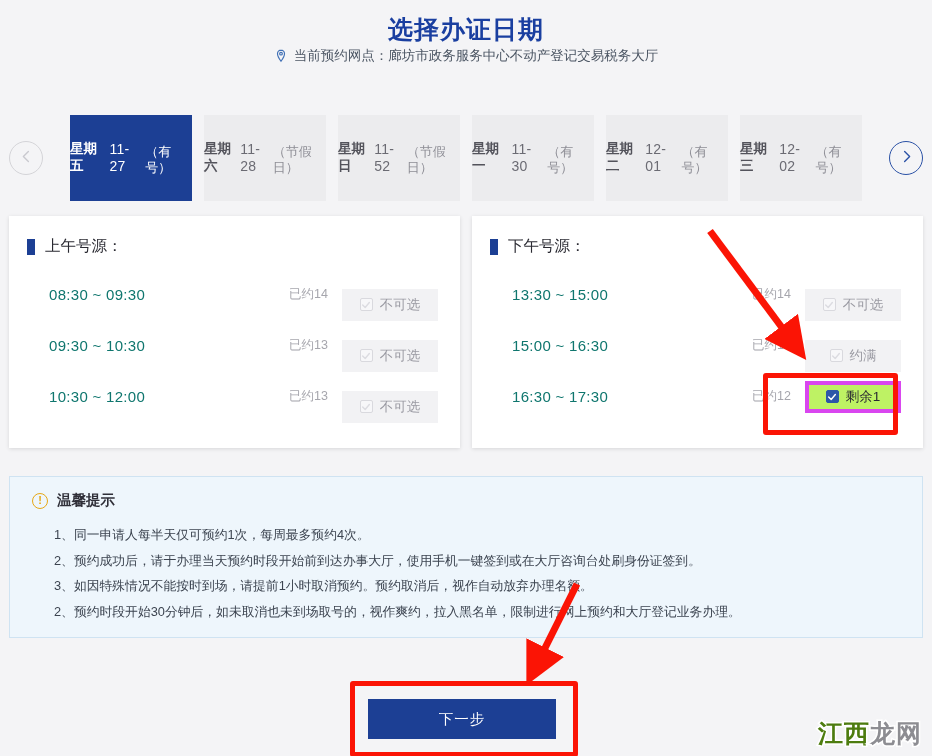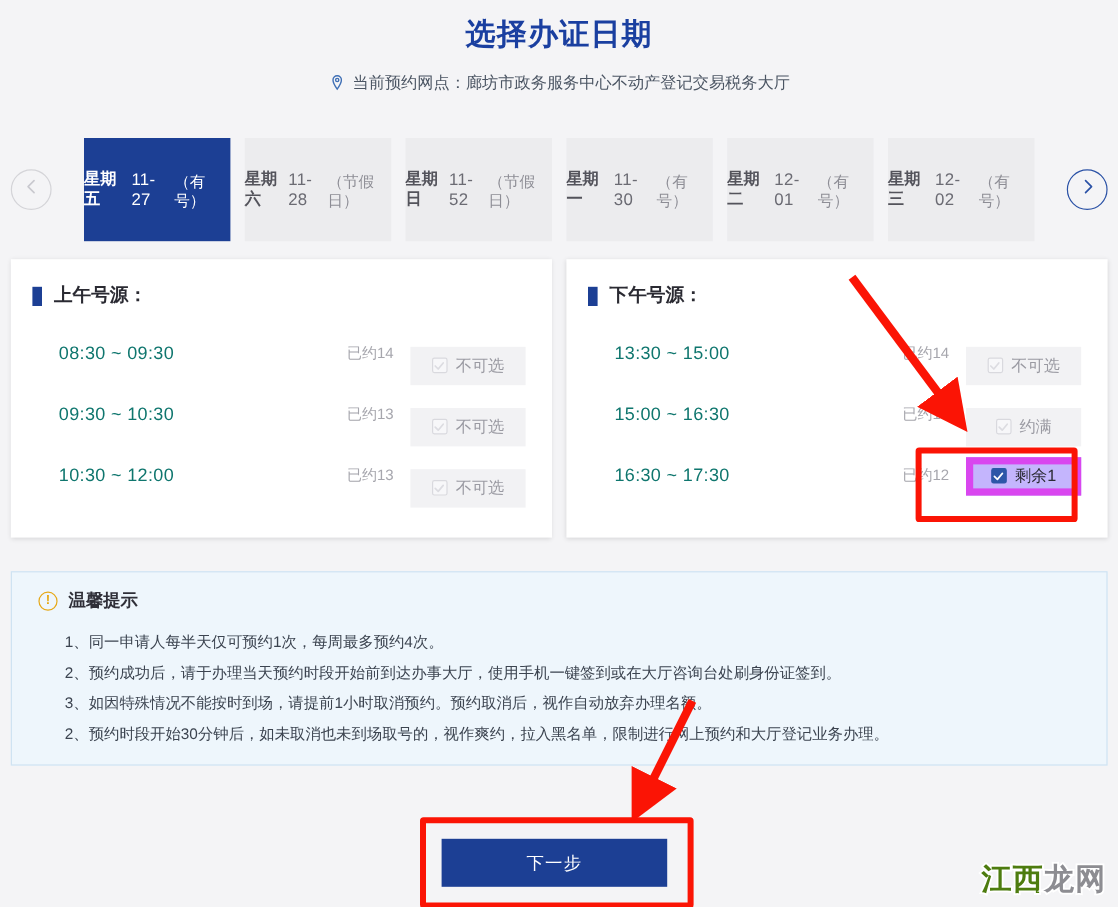--- a/index.html
+++ b/index.html
@@ -21,21 +21,20 @@
     padding-top: 12px;
     line-height: 1.4;
   }
   .site-line {
     display: flex;
     justify-content: center;
     align-items: center;
     gap: 6px;
     font-size: 13.5px;
     color: #4b5563;
-    margin-top: 13px;
   }
   .pin-icon { display: inline-flex; width: 14px; height: 16px; color: #3f6fb5; }
 
   
   .date-strip {
     position: absolute;
     left: 0; top: 110px;
     width: 932px; height: 96px;
     display: flex;
     align-items: center;
@@ -83,21 +82,21 @@
     gap: 12px;
   }
   .panel {
     flex: 1;
     background: #ffffff;
     box-shadow: 0 1px 4px rgba(0,0,0,.12);
     padding: 20px 22px 14px 18px;
   }
   .panel-title {
     display: flex; align-items: center; gap: 10px;
-    font-size: 15.5px; font-weight: bold; color: #2a2a32;
+    font-size: 15.5px; font-weight: normal; color: #2a2a32;
     margin-bottom: 12px;
   }
   .panel-title .bar {
     width: 8px; height: 16px; background: #1c3f94; display: inline-block;
   }
   .slot-row {
     display: flex; align-items: center;
     height: 51px;
     padding-left: 22px;
   }
@@ -106,21 +105,21 @@
     margin-left: auto;
     font-size: 12.5px; color: #a6a6ad;
     margin-right: 14px;
   }
   .slot-cb {
     width: 96px; height: 32px;
     display: flex; align-items: center; justify-content: center; gap: 7px;
     font-size: 13.5px;
   }
   .slot-cb.disabled { background: #f2f2f4; color: #9a9aa2; margin-top: 20px; }
-  .slot-cb.enabled { background: #c4b5fd; border: 6px solid #d946ef; color: #2a2a32; }
+  .slot-cb.enabled { background: #bef264; border: 4px solid #d946ef; color: #2a2a32; }
   .box {
     width: 13px; height: 13px; border-radius: 2px;
     display: inline-flex; align-items: center; justify-content: center;
   }
   .box.off { border: 1px solid #d9d9de; background: #f7f7f9; color: #dcdce1; }
   .box.on { background: #2d56a8; border: 1px solid #2d56a8; color: #ffffff; }
   .box svg { width: 10px; height: 10px; }
 
   
   .tips {

